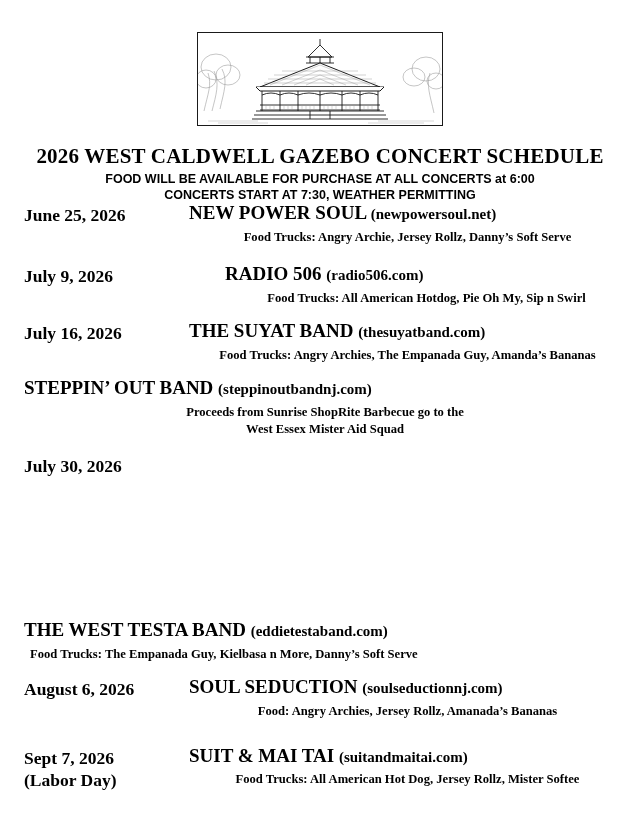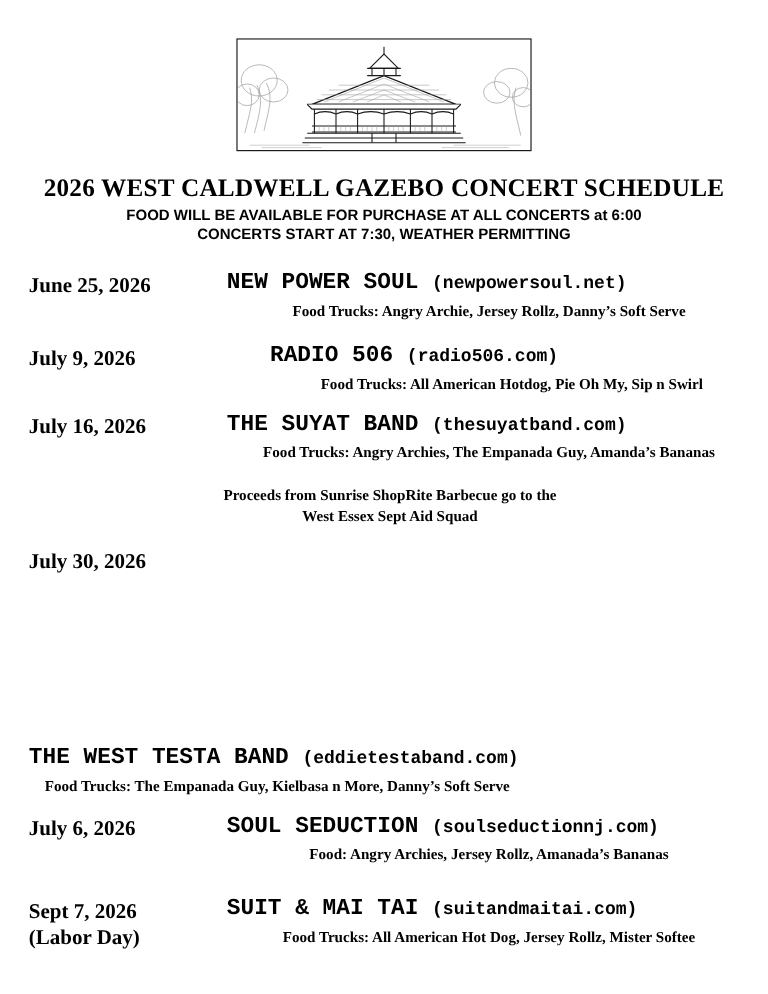--- a/index.html
+++ b/index.html
@@ -53,21 +53,21 @@
     font-family: "Liberation Sans", sans-serif;
     font-size: 12.5px;
     font-weight: bold;
     margin-top: 3px;
     line-height: 1.25;
   }
   .subtitle div { white-space: nowrap; }
 
   
   .listing {
-    margin-top: 22px;
+    margin-top: 0;
   }
   .concert {
     display: flex;
     align-items: flex-start;
     margin-bottom: 17px;
     padding-left: 4px;
   }
   .date-col {
     width: 165px;
     flex: 0 0 165px;
@@ -77,21 +77,20 @@
     padding-top: 1px;
   }
   .info-col {
     flex: 1 1 auto;
   }
   .band {
     font-size: 19px;
     font-weight: bold;
     line-height: 1.1;
     white-space: nowrap;
-    font-family: Liberation Mono, monospace;
   }
   .band .site {
     font-size: 15px;
     font-weight: bold;
   }
   .detail {
     font-size: 12.6px;
     font-weight: bold;
     margin-top: 5px;
     line-height: 1.35;
@@ -210,39 +209,40 @@
       <div class="info-col">
         <div class="band"><span>THE SUYAT BAND</span> <span class="site">(thesuyatband.com)</span></div>
         <div class="detail">
           <div>Food Trucks: Angry Archies, The Empanada Guy, Amanda’s Bananas</div>
         </div>
       </div>
     </div>
 
     <div class="concert r4">
       <div class="info-col">
+        <div class="band"><span>STEPPIN’ OUT BAND</span> <span class="site">(steppinoutbandnj.com)</span></div>
         <div class="detail">
           <div>Proceeds from Sunrise ShopRite Barbecue go to the</div>
-          <div>West Essex Sept Aid Squad</div>
+          <div>West Essex Mister Aid Squad</div>
         </div>
       </div>
     </div>
 
     <div class="concert r5">
       <div class="date-col">July 30, 2026</div>
       <div class="info-col">
         <div class="band"><span>THE WEST TESTA BAND</span> <span class="site">(eddietestaband.com)</span></div>
         <div class="detail">
           <div>Food Trucks: The Empanada Guy, Kielbasa n More, Danny’s Soft Serve</div>
         </div>
       </div>
     </div>
 
     <div class="concert r6">
-      <div class="date-col">July 6, 2026</div>
+      <div class="date-col">August 6, 2026</div>
       <div class="info-col">
         <div class="band"><span>SOUL SEDUCTION</span> <span class="site">(soulseductionnj.com)</span></div>
         <div class="detail">
           <div>Food: Angry Archies, Jersey Rollz, Amanada’s Bananas</div>
         </div>
       </div>
     </div>
 
     <div class="concert r7">
       <div class="date-col">

